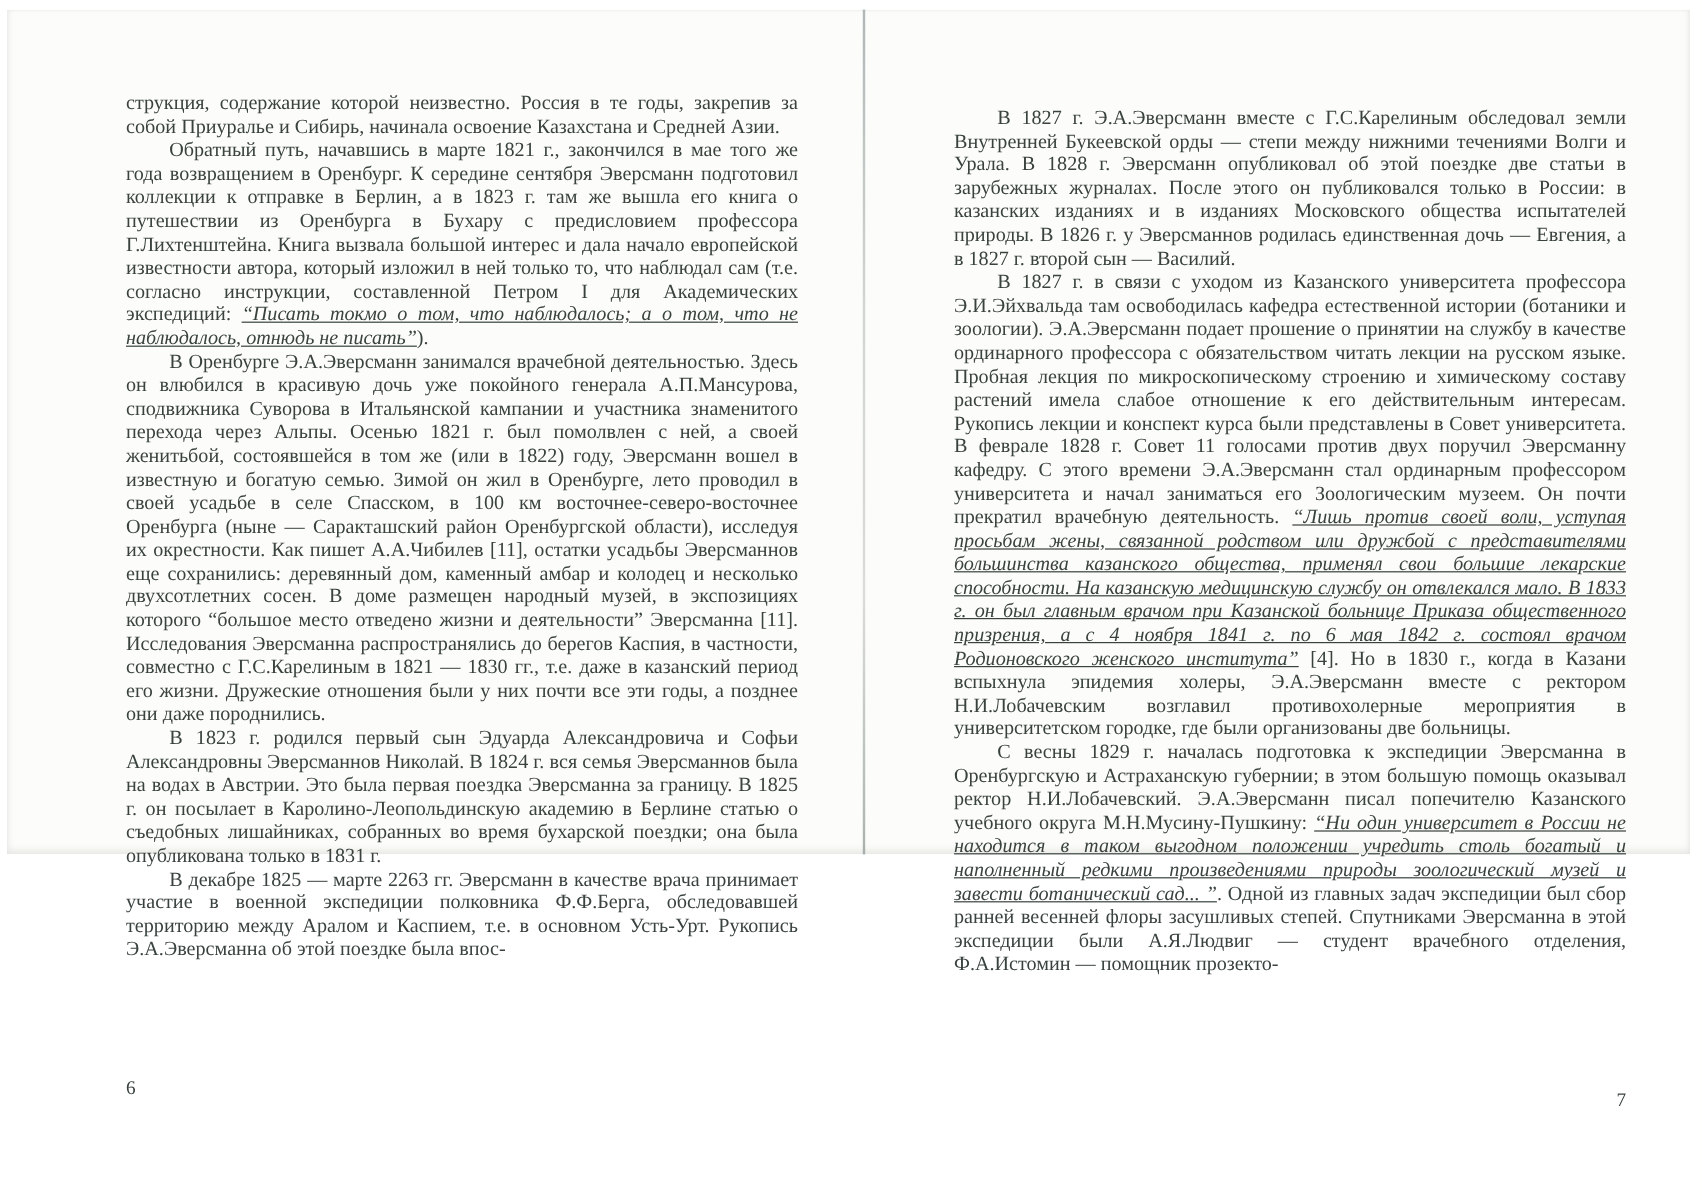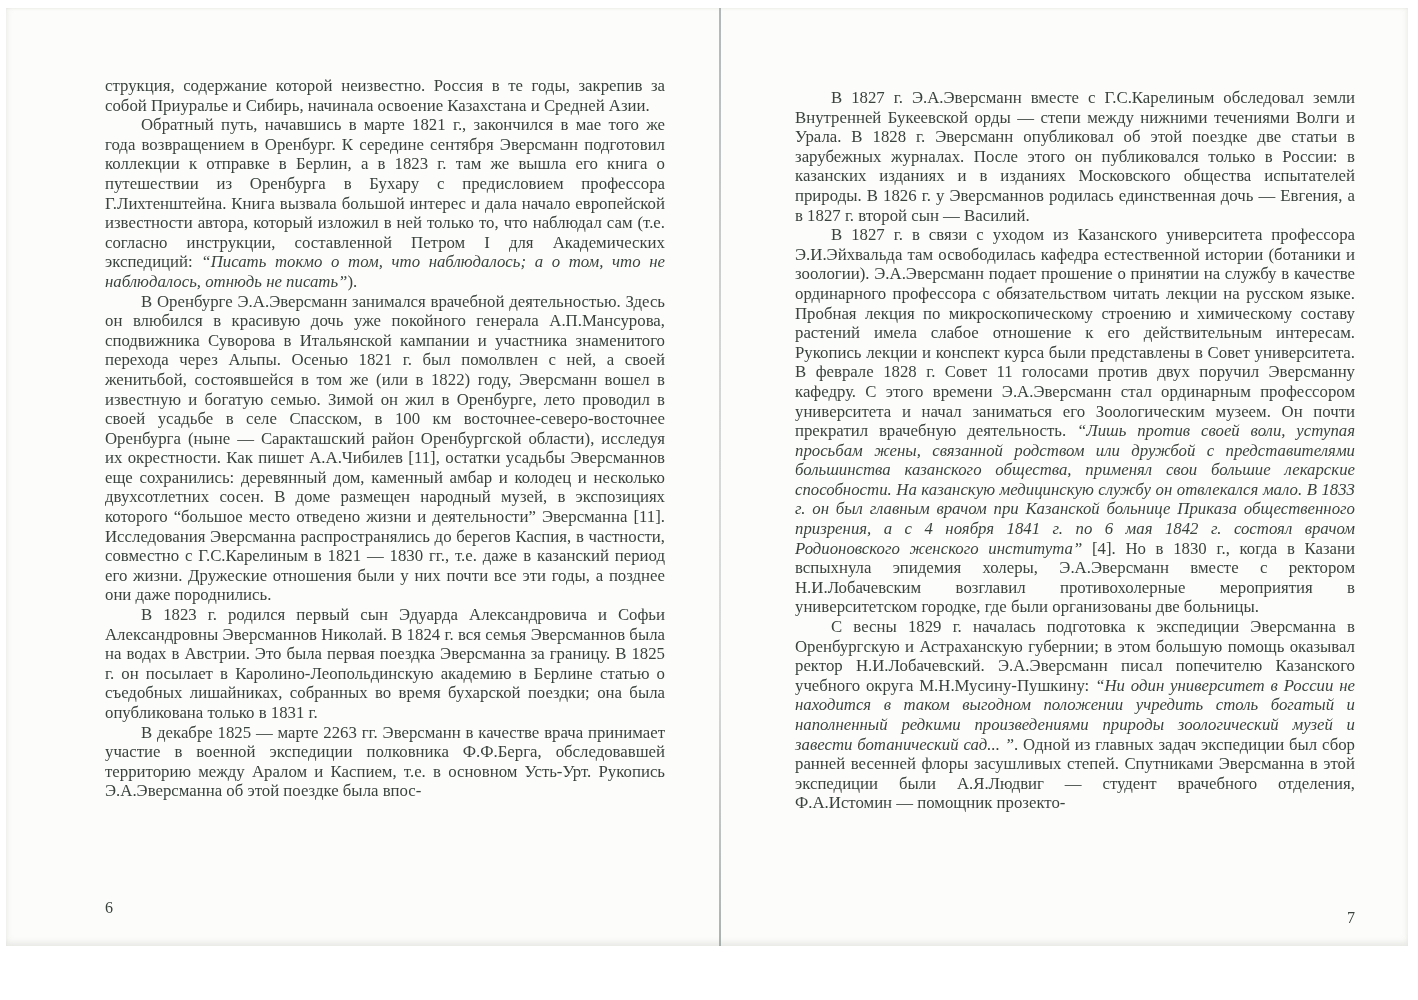--- a/index.html
+++ b/index.html
@@ -8,21 +8,21 @@
     width: 1418px;
     height: 1000px;
     background: #ffffff;
     overflow: hidden;
   }
   .scan {
     position: absolute;
     left: 6px;
     top: 8px;
     width: 1402px;
-    height: 938px;
+    height: 704px;
     background: #fcfcfa;
     box-shadow: inset 0 -3px 6px rgba(190,190,184,0.35), inset 0 1px 2px rgba(210,210,205,0.25);
   }
   .spine {
     position: absolute;
     left: 713px;
     top: 0;
     width: 2px;
     height: 100%;
     background: linear-gradient(to bottom, #98a0a0 0%, #c2c8c7 35%, #cdd1d0 70%, #8f9997 100%);
@@ -45,21 +45,21 @@
     text-align: justify;
   }
   .page-left .text-col  { left: 99px;  top: 68px; }
   .page-right .text-col { left: 74px;  top: 80px; }
   .text-col p {
     margin: 0;
     padding: 0;
     text-indent: 36px;
   }
   .text-col p.no-indent { text-indent: 0; }
-  .em { font-style: italic; }
+  .em { font-style: italic; text-decoration: underline; }
   .page-number {
     position: absolute;
     font-family: "Liberation Serif", "DejaVu Serif", serif;
     font-size: 16px;
     color: #39423d;
   }
   .page-left .page-number  { left: 99px;  top: 891px; }
   .page-right .page-number { left: 74px;  top: 901px; width: 560px; text-align: right; }
 </style>
 </head>

